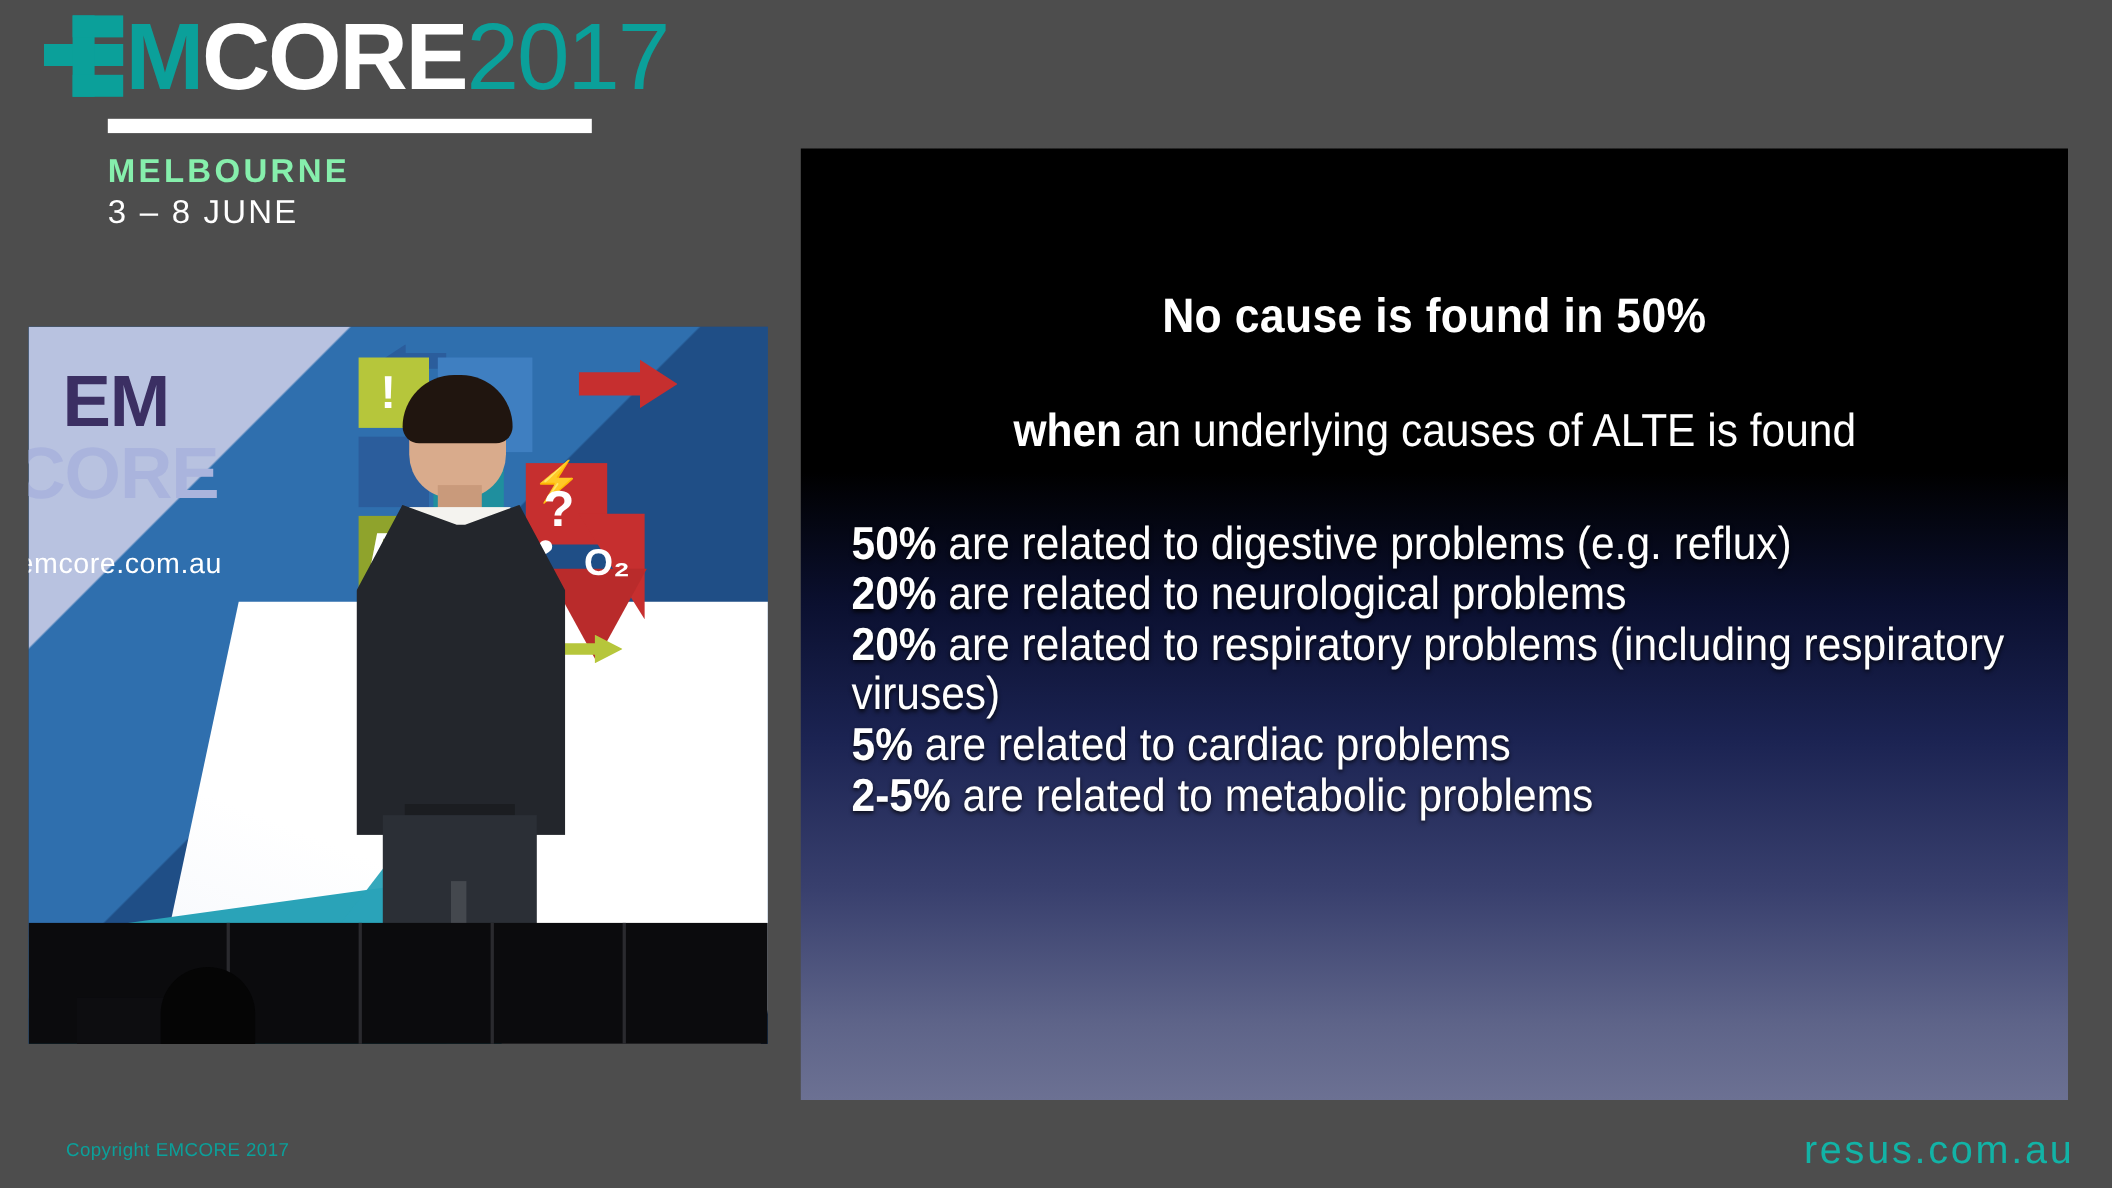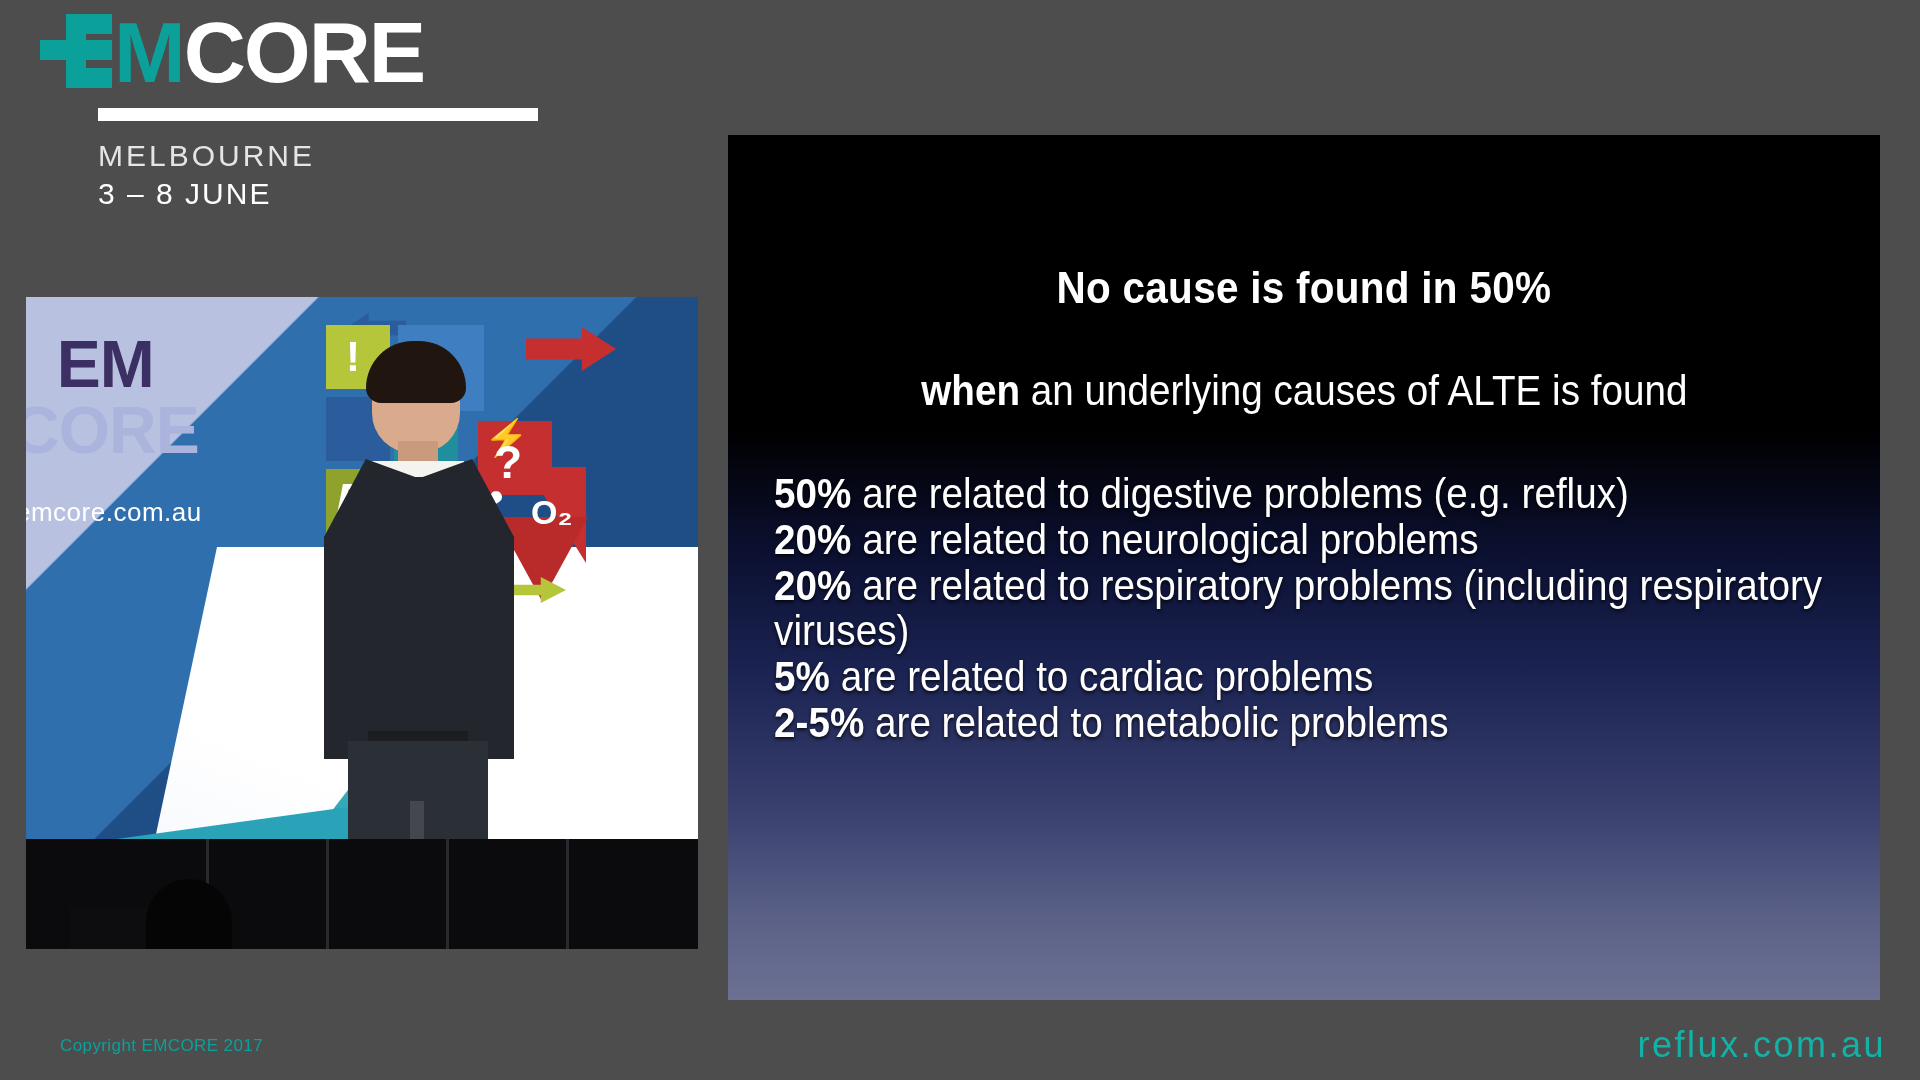--- a/index.html
+++ b/index.html
@@ -64,23 +64,23 @@
   .logo-core { color: #ffffff; }
   .logo-year { color: #0ba09a; font-weight: 400; }
 
   .logo-rule {
     width: 440px; height: 13px;
     background: #ffffff;
     margin: 8px 0 0 58px;
   }
   .city {
     margin: 18px 0 0 58px;
-    color: #e5e5e5;
+    color: #86efac;
     font-size: 30px;
-    font-weight: 400;
+    font-weight: 700;
     letter-spacing: 3px;
   }
   .dates {
     margin: 4px 0 0 58px;
     color: #ffffff;
     font-size: 30px;
     font-weight: 400;
     letter-spacing: 2px;
   }
 
@@ -307,20 +307,21 @@
   <div id="brand">
     <div class="logo-row">
       <span class="logo-mark">
         <span class="bar-h"></span>
           <span class="bar-v"></span>
         <span class="arm-t"></span>
           <span class="arm-b"></span>
       </span>
       <span class="logo-word logo-em">M</span>
       <span class="logo-word logo-core">CORE</span>
+      <span class="logo-word logo-year">2017</span>
     </div>
     <div class="logo-rule"></div>
     <div class="city">MELBOURNE</div>
     <div class="dates">3 – 8  JUNE</div>
   </div>
 
   <div id="video">
     <div class="vid-bg"></div>
     <div class="vid-white"></div>
     <div class="vid-teal-band"></div>
@@ -399,15 +400,15 @@
           <b>5%</b><span> are related to cardiac problems</span>
         </li>
         <li>
           <b>2-5%</b><span> are related to metabolic problems</span>
         </li>
       </ul>
     </div>
   </div>
 
   <div class="copyright">Copyright EMCORE 2017</div>
-  <div class="site">reflux.com.au</div>
+  <div class="site">resus.com.au</div>
 
 </div>
 
 </body></html>

